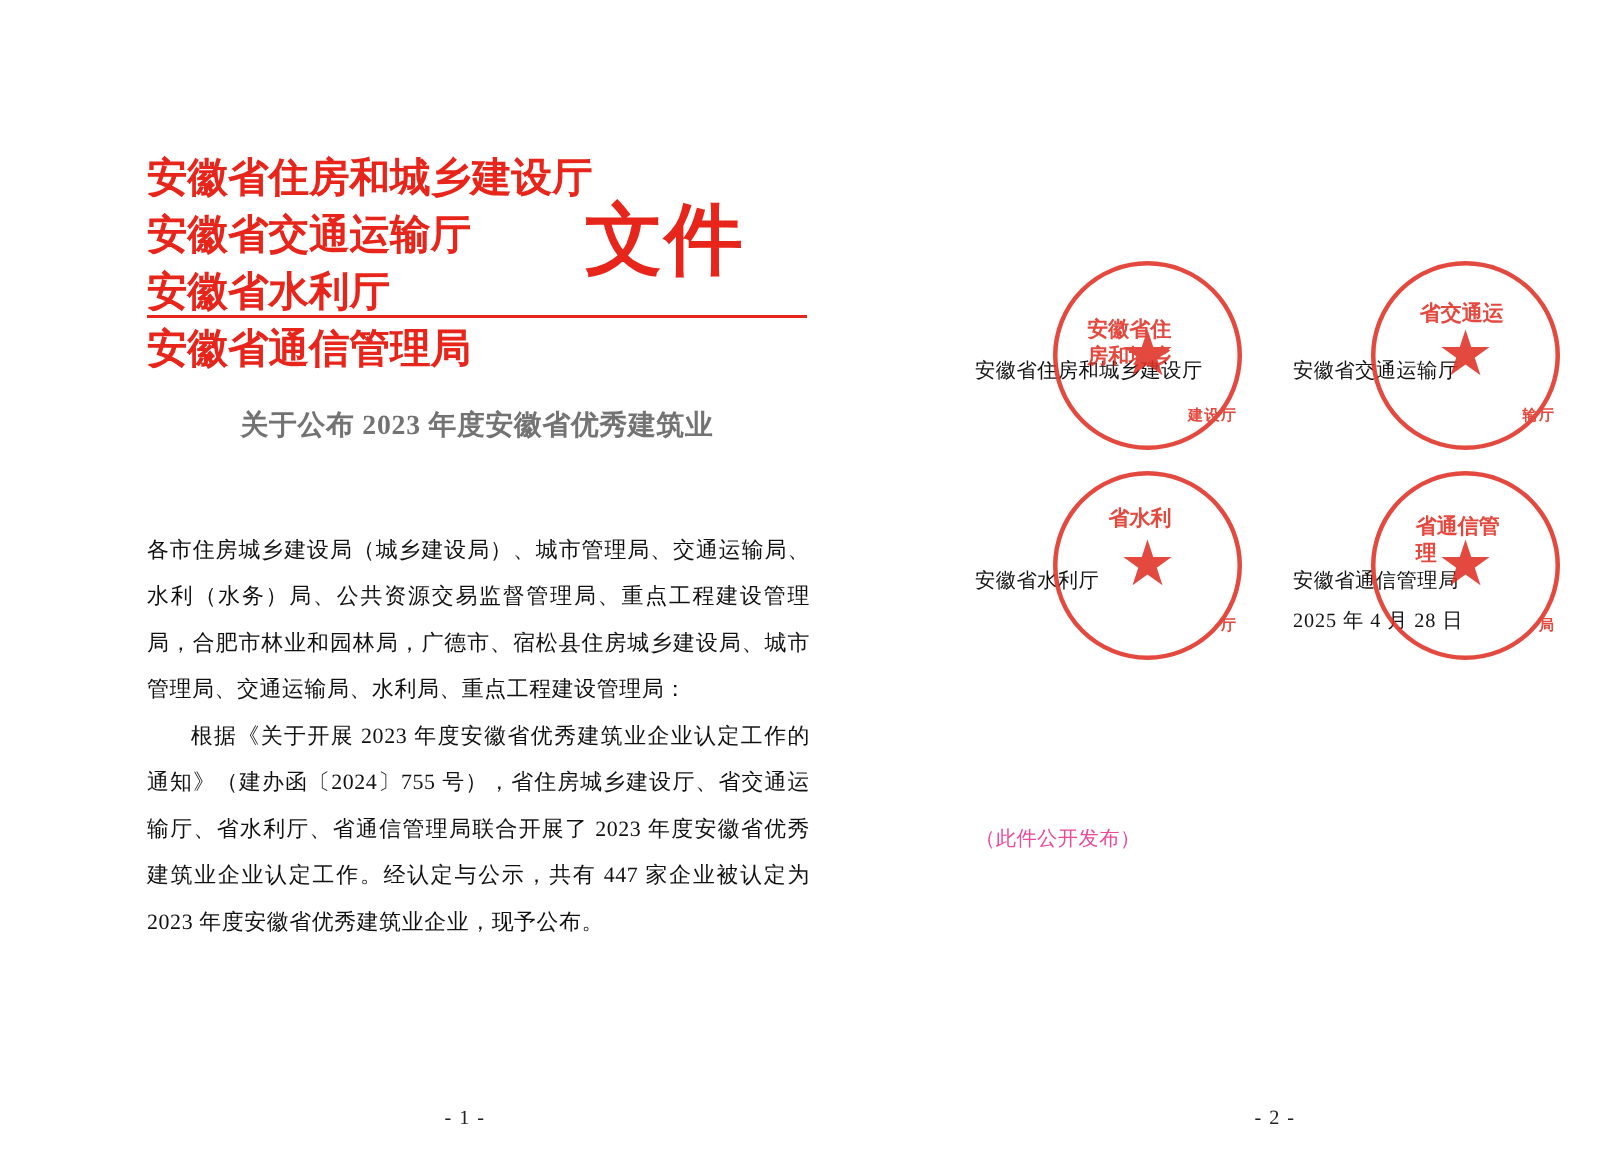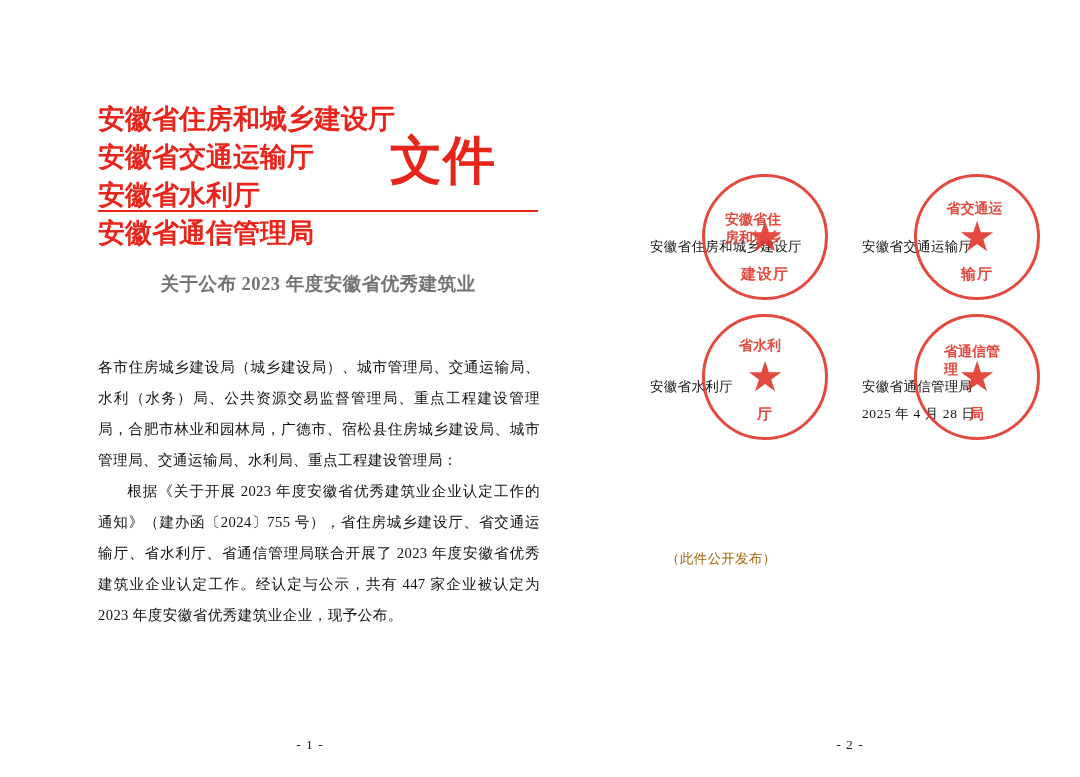--- a/index.html
+++ b/index.html
@@ -162,25 +162,25 @@
     letter-spacing: 0.3px;
     color: #111;
     white-space: nowrap;
   }
   .seal-label.date {
     top: 105px;
     letter-spacing: 0.6px;
   }
   .seal-note {
     position: absolute;
-    left: 16px;
+    left: 0;
     top: 250px;
     font-size: 13.5px;
     letter-spacing: 0.3px;
-    color: #a16207;
+    color: #ec4899;
   }
 
   
   .stamp {
     position: absolute;
     width: 126px;
     height: 126px;
     left: 52px;
     top: 14px;
     border: 3.2px solid #e03024;
@@ -212,24 +212,24 @@
     font-weight: bold;
     font-size: 14px;
     color: #e03024;
     transform-origin: 0 0;
   }
   .stamp .bottom-text {
     position: absolute;
     left: 0;
     bottom: 13px;
     width: 100%;
-    text-align: center;
+    text-align: right;
     font-family: "DejaVu Serif", "Liberation Serif", serif;
     font-weight: bold;
-    font-size: 15px;
+    font-size: 10px;
     color: #e03024;
     letter-spacing: 1px;
   }
 </style>
 </head>
 <body>
 
 <div class="doc-spread">
 
   <div class="page page-left">

